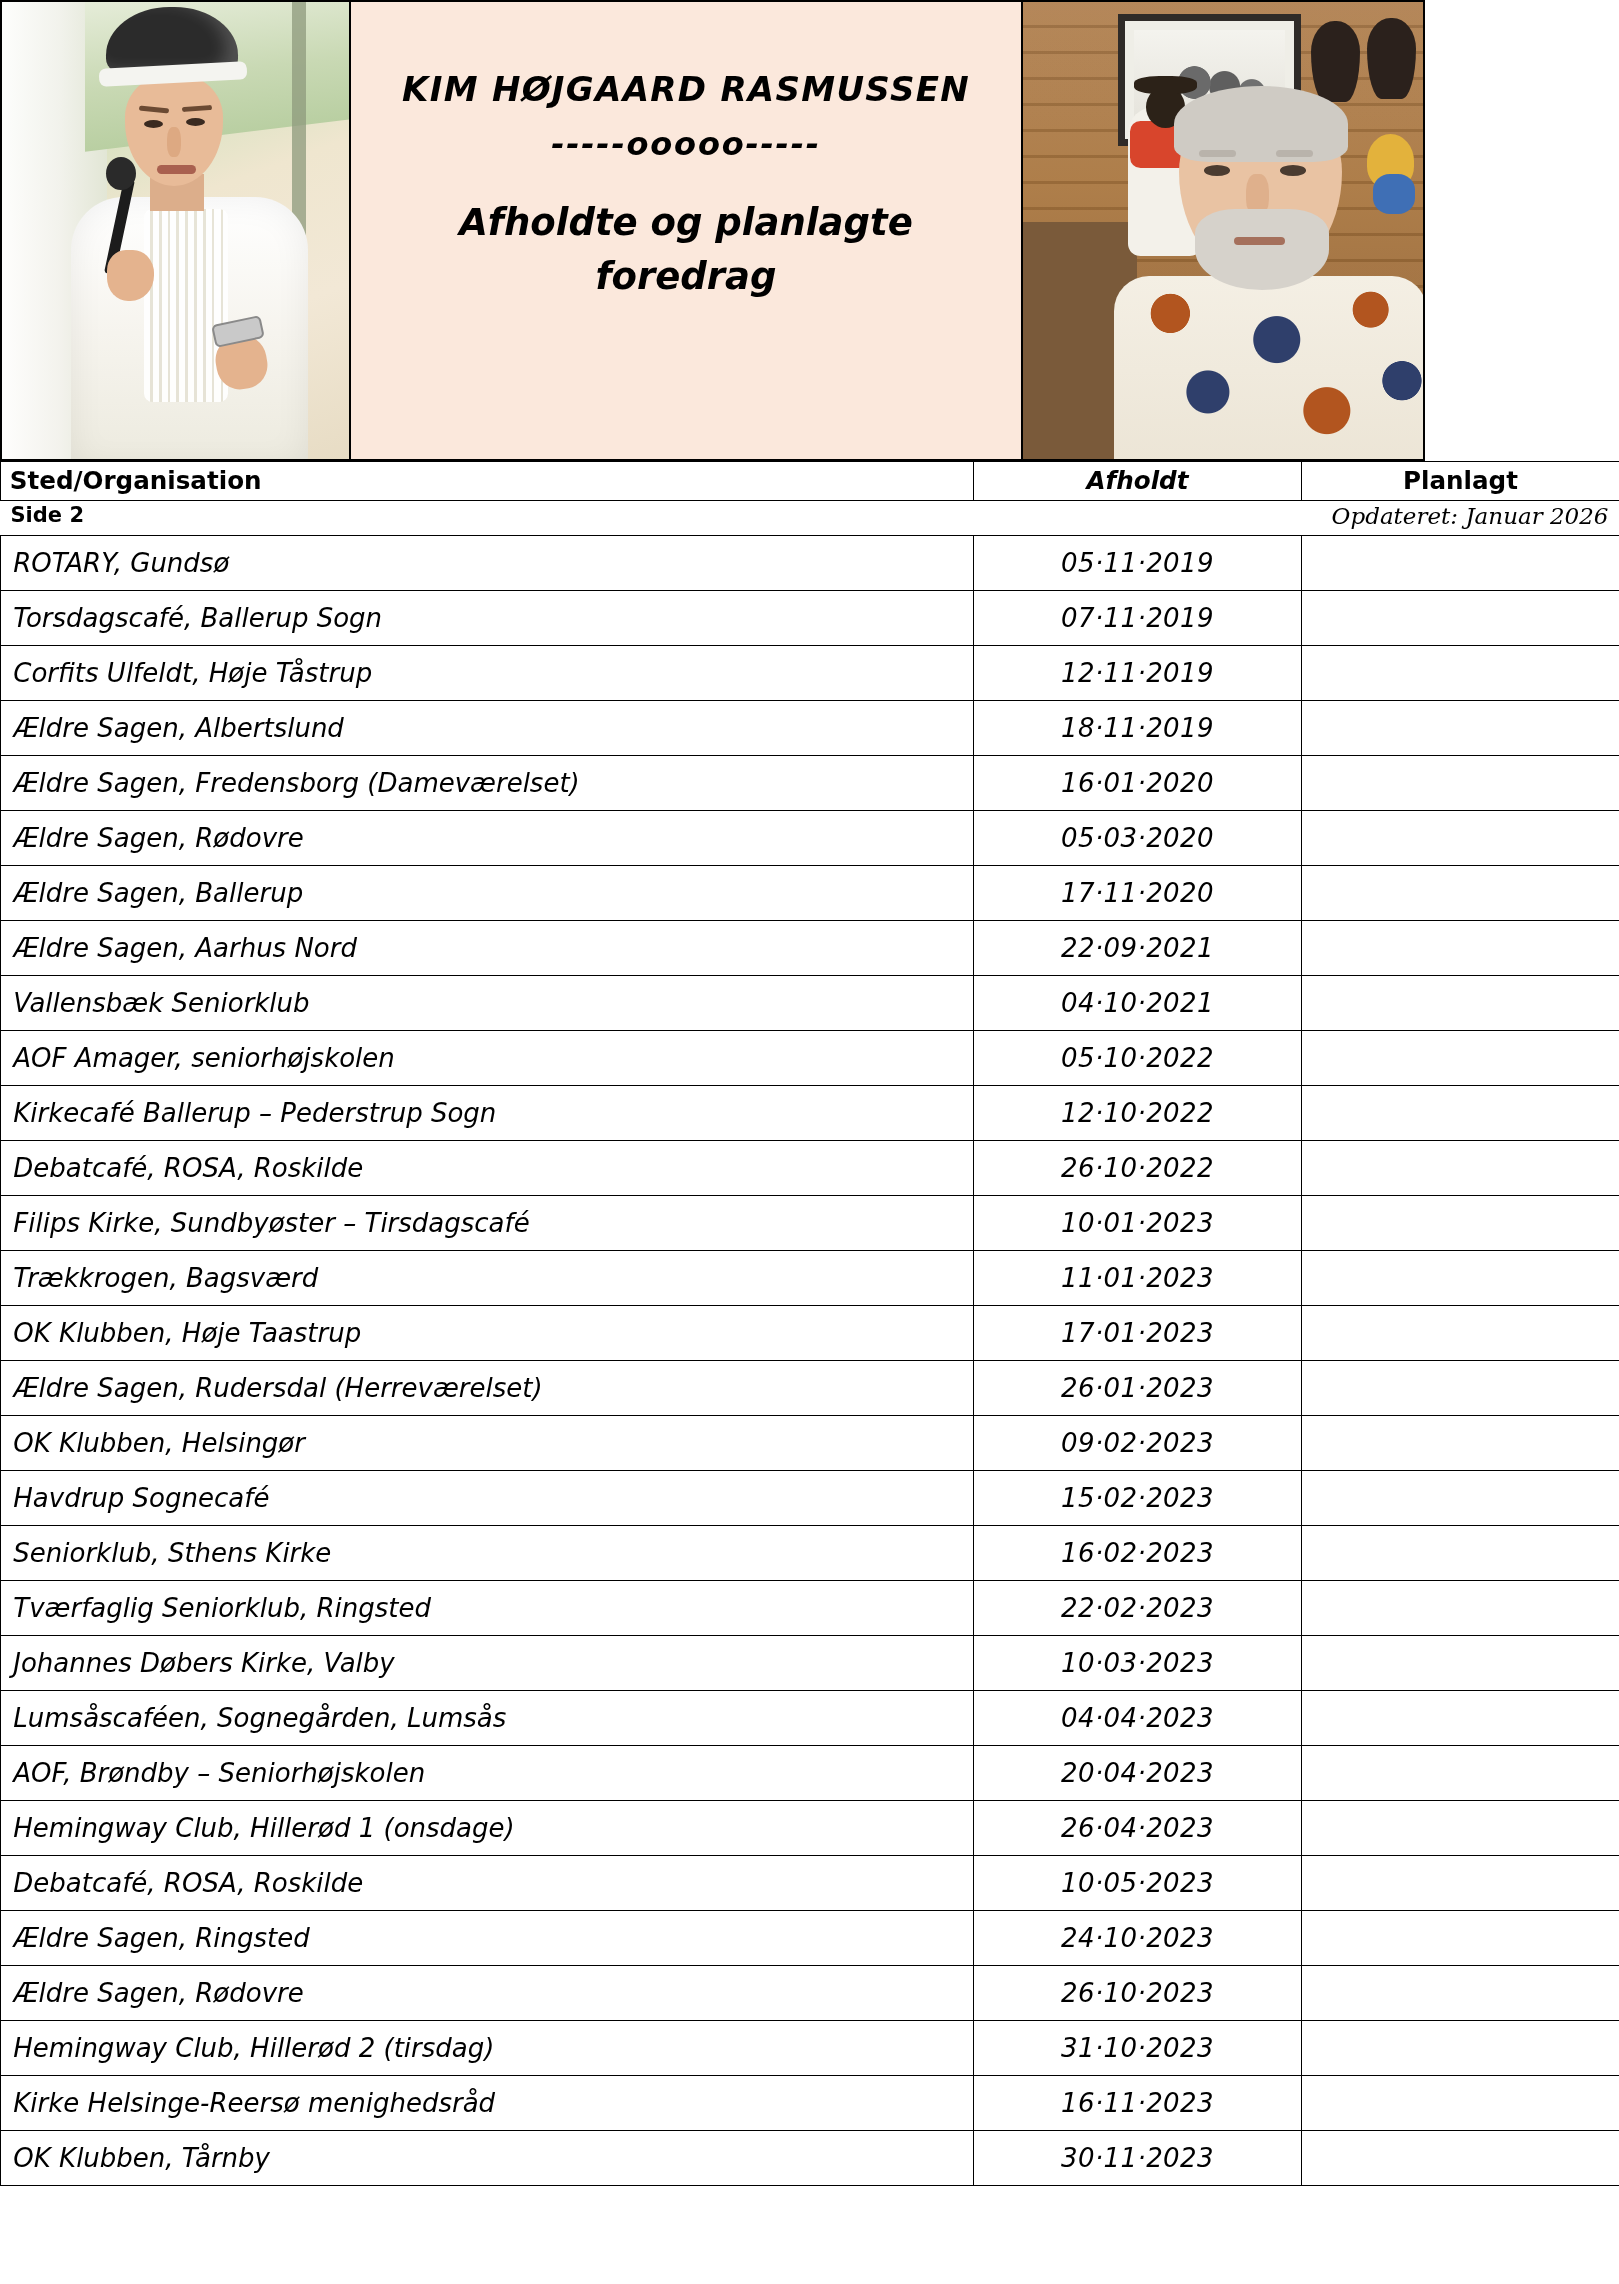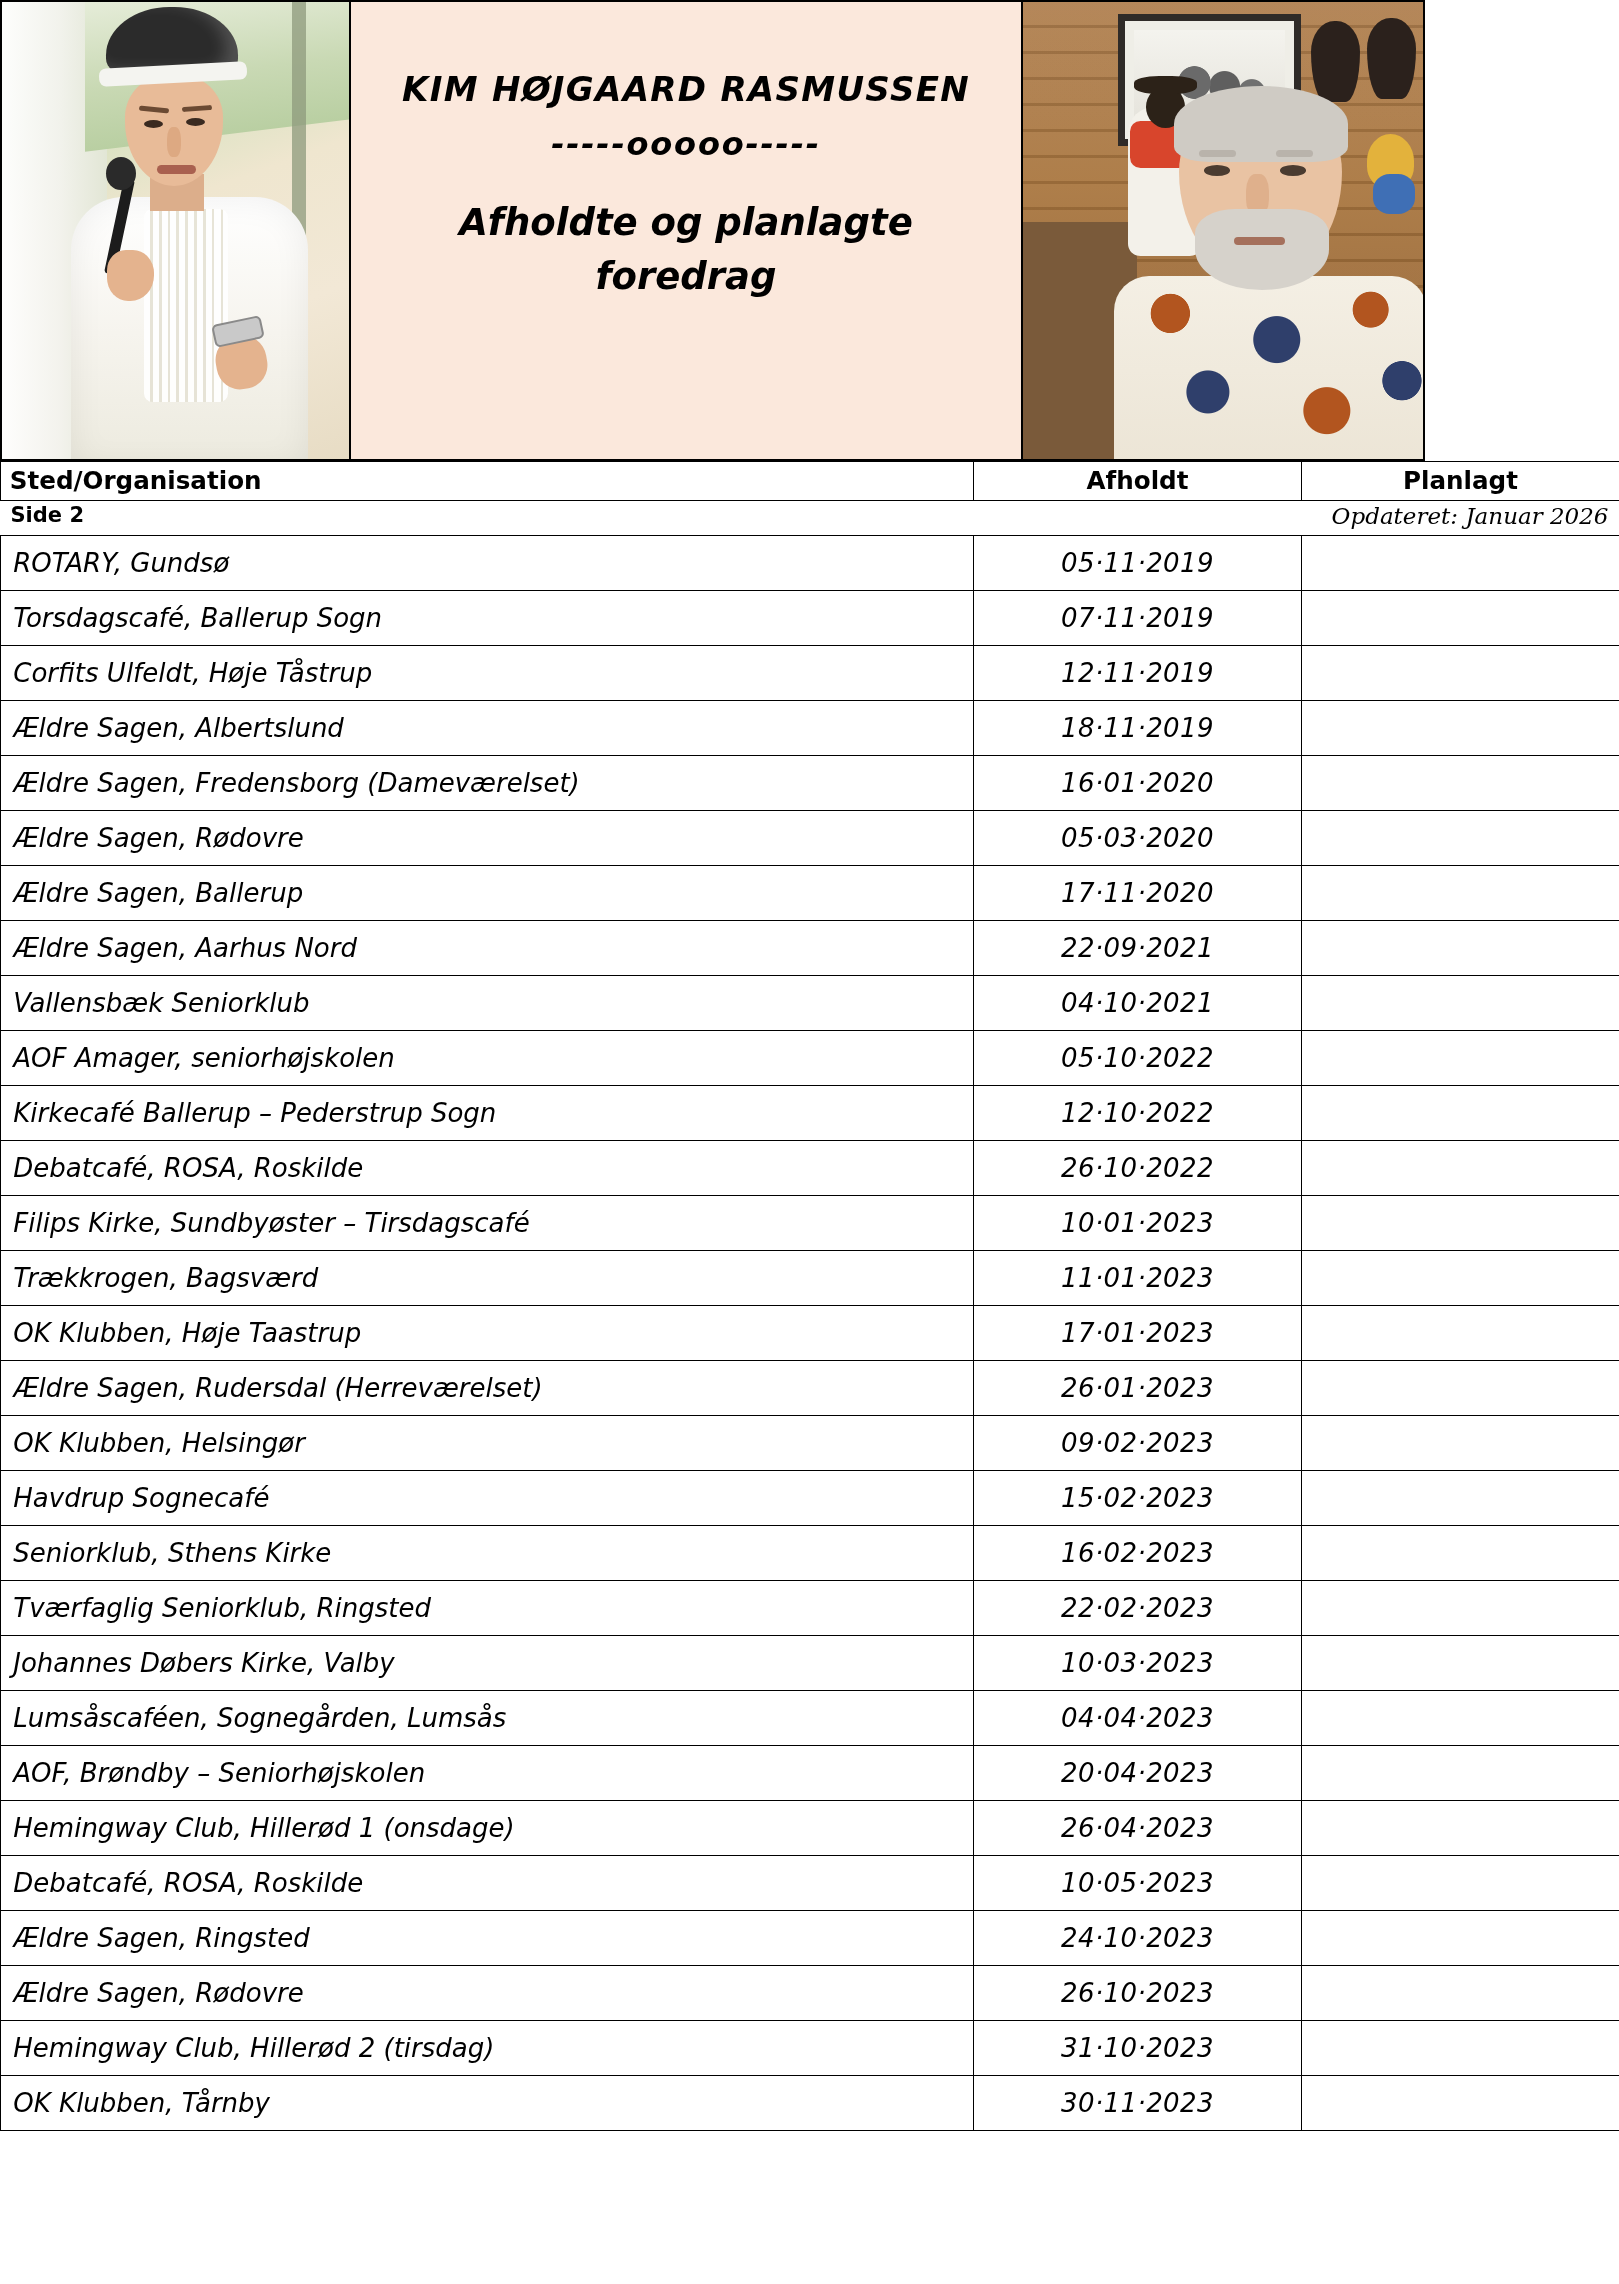--- a/index.html
+++ b/index.html
@@ -288,21 +288,21 @@
   .hdr-table td {
     border: 1.8px solid #000000;
     font-family: "DejaVu Sans", sans-serif;
     font-weight: 700;
     font-size: 24.6px;
     padding: 4.4px 8.8px;
     height: 35px;
     box-sizing: border-box;
   }
   .col-place { width: 973px; }
-  .col-held  { width: 328px; }
+  .col-held  { width: 328px; font-style: italic; }
   .col-plan  { width: 318px; }
   .ctr { text-align: center; }
 
   .subhdr {
     display: flex;
     align-items: flex-start;
     justify-content: space-between;
     padding: 2.6px 10.5px 5.3px 10.5px;
     box-sizing: border-box;
   }
@@ -559,20 +559,25 @@
           <td class="place">Ældre Sagen, Rødovre</td>
           <td class="date">26·10·2023</td>
           <td class="plan"></td>
         </tr>
         <tr>
           <td class="place">Hemingway Club, Hillerød 2 (tirsdag)</td>
           <td class="date">31·10·2023</td>
           <td class="plan"></td>
         </tr>
         <tr>
+          <td class="place">Kirke Helsinge-Reersø menighedsråd</td>
+          <td class="date">16·11·2023</td>
+          <td class="plan"></td>
+        </tr>
+        <tr>
           <td class="place">OK Klubben, Tårnby</td>
           <td class="date">30·11·2023</td>
           <td class="plan"></td>
         </tr>
       </tbody>
   </table>
 
 </div>
 
 

